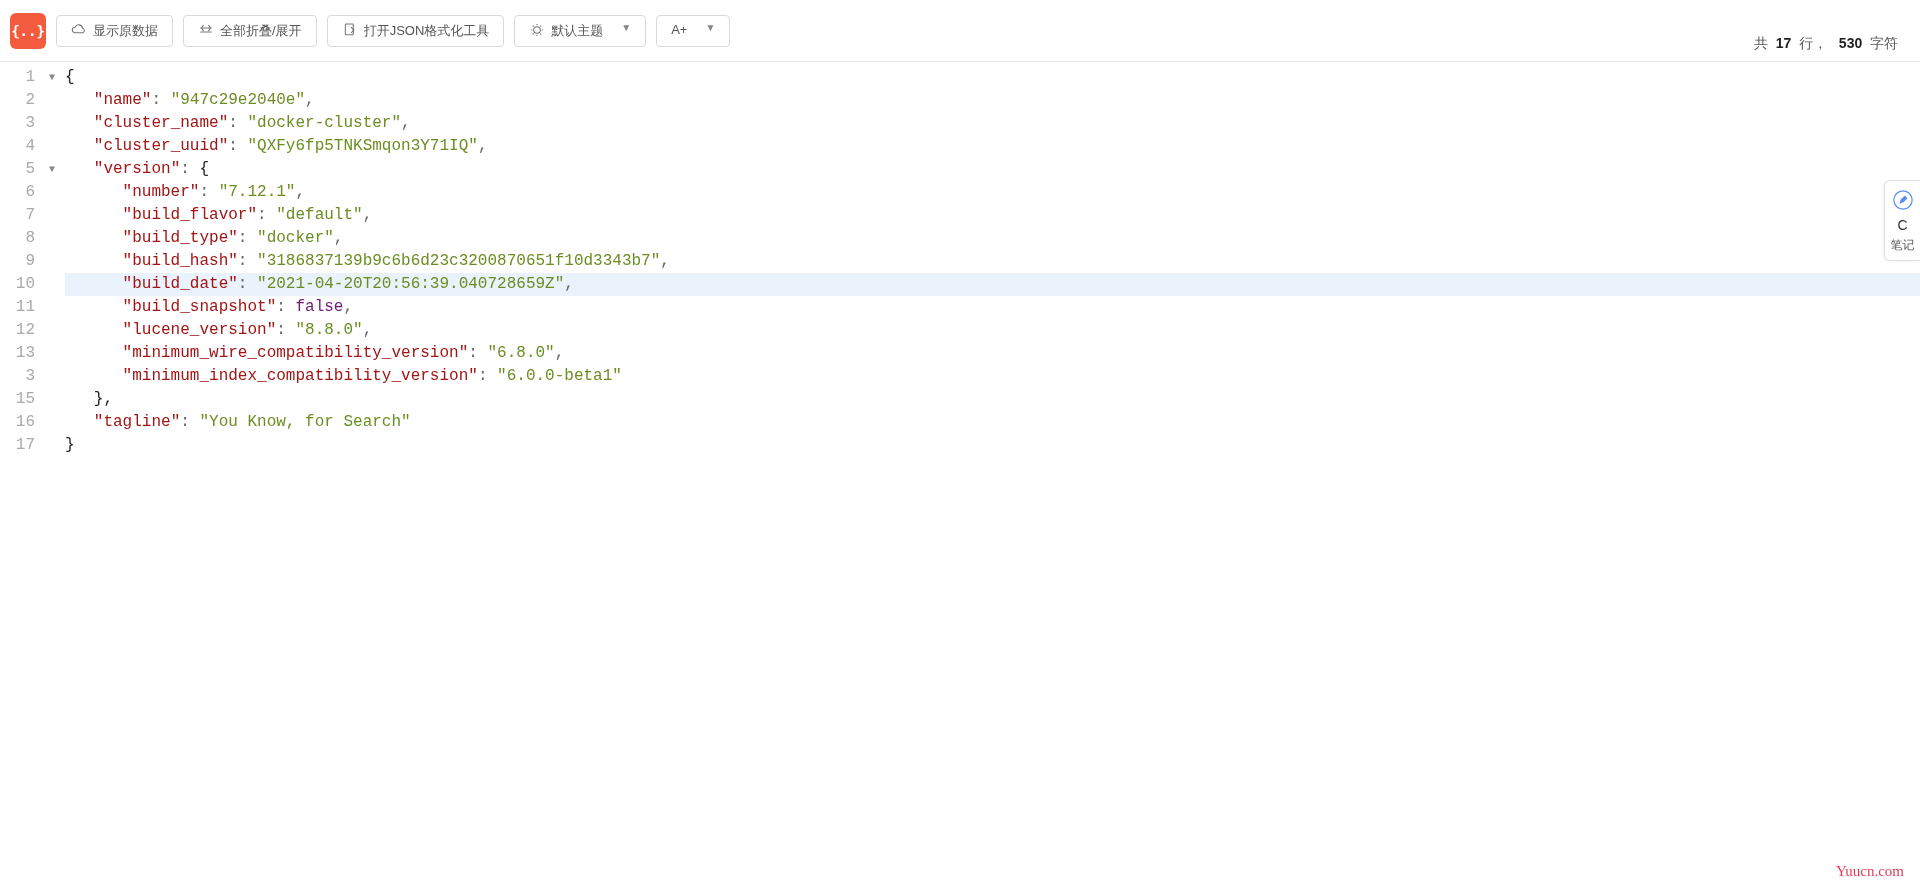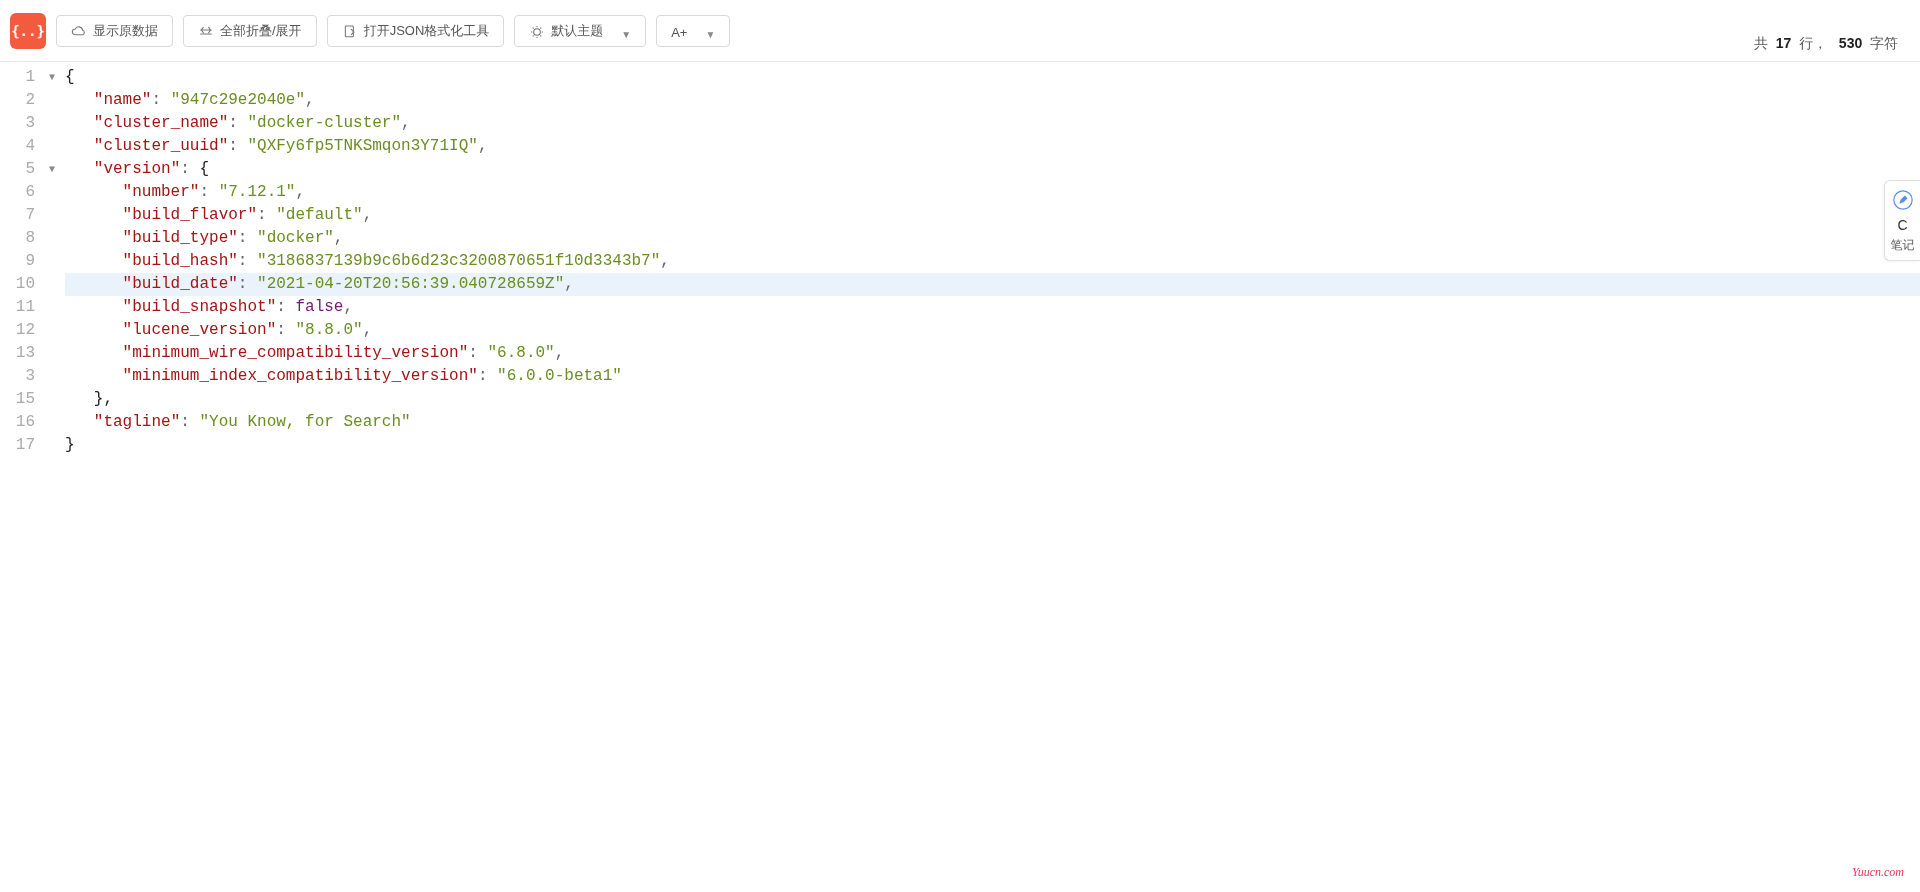--- a/index.html
+++ b/index.html
@@ -28,21 +28,21 @@
   display: flex;
   align-items: center;
   justify-content: center;
   color: #fff;
   font-family: Consolas, monospace;
   font-size: 14px;
   font-weight: bold;
 }
 .btn {
   display: flex;
-  align-items: flex-end;
+  align-items: flex-start;
   gap: 6px;
   padding: 6px 14px;
   border: 1px solid #d9d9d9;
   border-radius: 4px;
   background: #fff;
   cursor: pointer;
   font-size: 13px;
   color: #555;
   height: 32px;
 }
@@ -125,23 +125,22 @@
   color: #555;
   writing-mode: horizontal-tb;
   text-align: right;
   line-height: 1.1;
 }
 .watermark {
   position: absolute;
   right: 16px;
   bottom: 12px;
   color: #e23b5a;
-  font-size: 12px;
+  font-size: 15px;
   font-weight: 500;
-  font-style: italic;
   font-family: Georgia, serif;
 }
 </style>
 </head>
 <body>
 
 <div class="toolbar">
   <div class="logo">
     <span>{..}</span>
   </div>

